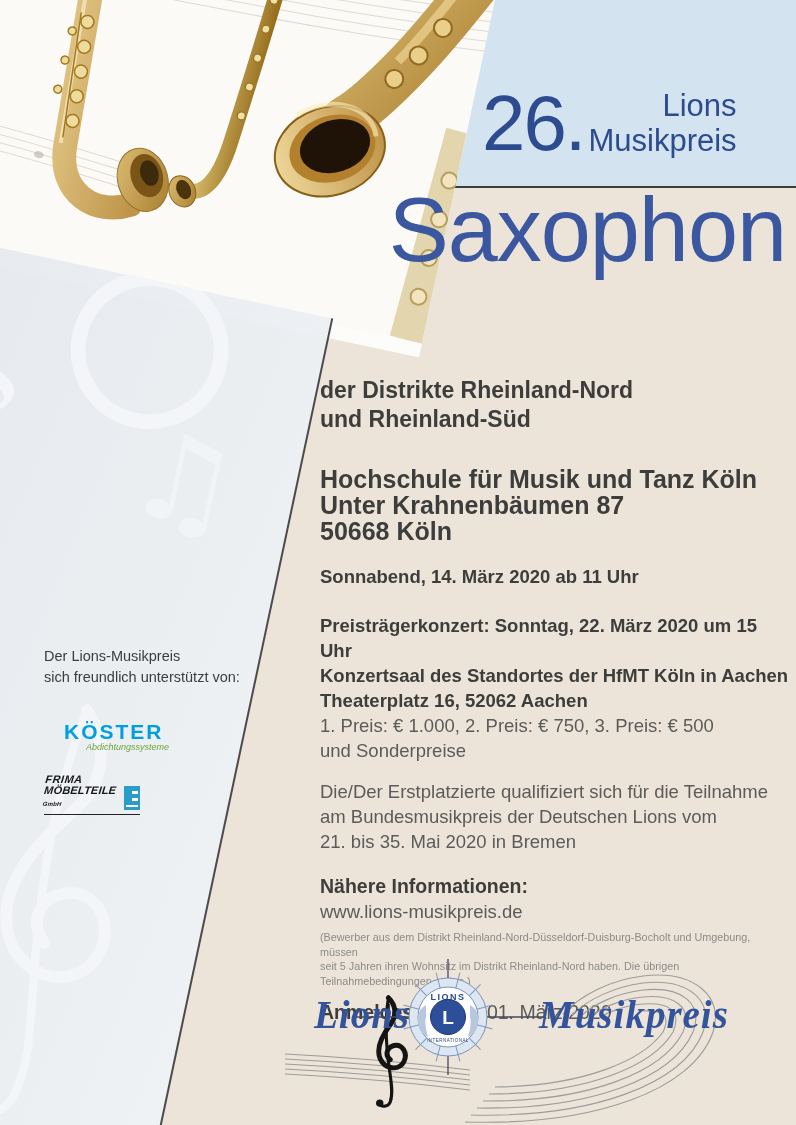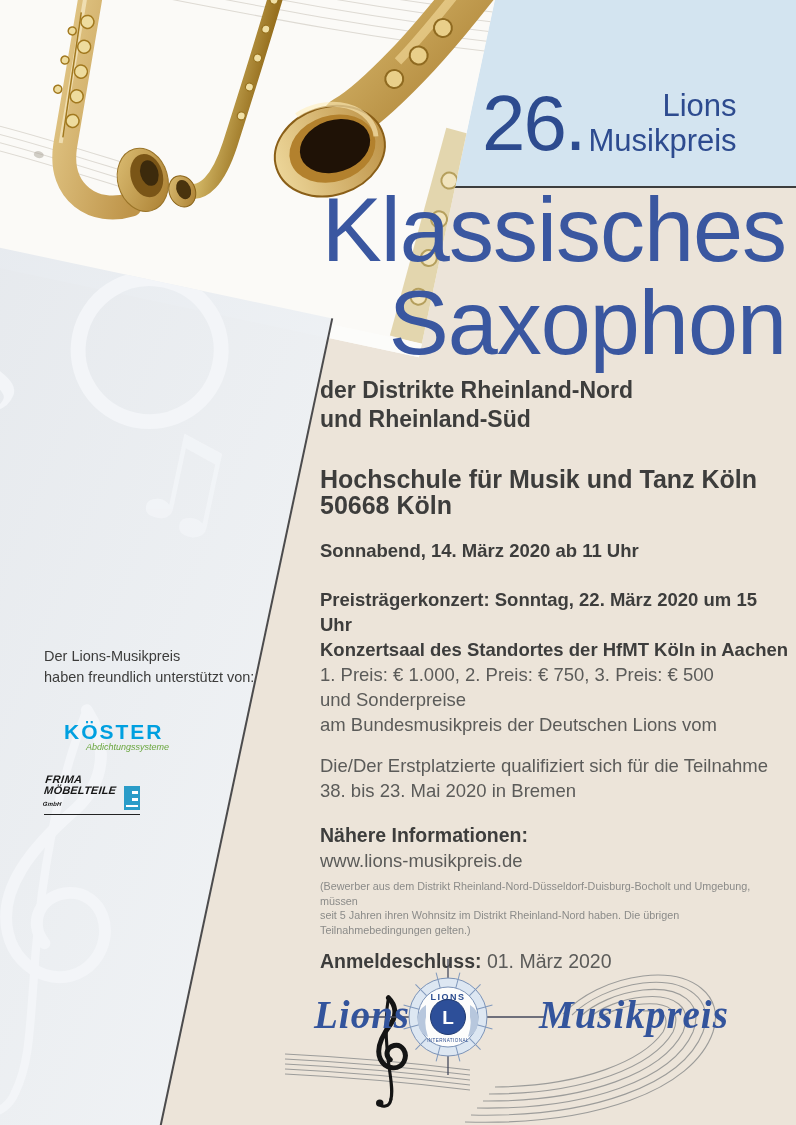--- a/index.html
+++ b/index.html
@@ -213,59 +213,60 @@
         <path d="M41,6 C53,18 55,34 45,48 C30,68 20,88 28,105 C36,122 58,124 66,109 C73,95 63,80 50,83 C38,86 35,99 44,106" stroke-width="5"></path>
         <path d="M41,6 C35,42 37,84 43,124 C46,146 48,158 45,170" stroke-width="3.5"></path>
         <path d="M45,170 C43,182 30,185 25,175" stroke-width="3.5"></path>
         <circle cx="27" cy="176" r="4.5" fill="#f3f5f8" stroke="none"></circle>
       </g>
     </svg>
 
   </div>
 
   <h1 class="main-title" style="margin:0;">
-    <span>Klassisches</span>
     <span>Saxophon</span>
   </h1>
 
   <div class="content">
     <p class="bold-lg">der Distrikte Rheinland-Nord</p>
     <p class="bold-lg">und Rheinland-Süd</p>
 
     <p class="bold-md">Hochschule für Musik und Tanz Köln</p>
+    <p class="bold-md" style="margin-top:0 !important;">Unter Krahnenbäumen 87</p>
     <p class="bold-md" style="margin-top:0 !important;">50668 Köln</p>
 
     <p class="bold-sm mt20">Sonnabend, 14. März 2020 ab 11 Uhr</p>
 
     <p class="bold-sm mt24">Preisträgerkonzert: Sonntag, 22. März 2020 um 15 Uhr</p>
     <p class="bold-sm">Konzertsaal des Standortes der HfMT Köln in Aachen</p>
+    <p class="bold-sm">Theaterplatz 16, 52062 Aachen</p>
 
     <p class="light">1. Preis: € 1.000, 2. Preis: € 750, 3. Preis: € 500</p>
     <p class="light">und Sonderpreise</p>
 
+    <p class="light mt16">Die/Der Erstplatzierte qualifiziert sich für die Teilnahme</p>
     <p class="light">am Bundesmusikpreis der Deutschen Lions vom</p>
-    <p class="light mt16">Die/Der Erstplatzierte qualifiziert sich für die Teilnahme</p>
-    <p class="light">38. bis 23. Mai 2020 in Bremen</p>
+    <p class="light">21. bis 35. Mai 2020 in Bremen</p>
 
     <p class="bold-sm mt20" style="font-size:19.5px;">Nähere Informationen:</p>
     <p class="light">www.lions-musikpreis.de</p>
 
     <p class="fine">(Bewerber aus dem Distrikt Rheinland-Nord-Düsseldorf-Duisburg-Bocholt und Umgebung, müssen</p>
     <p class="fine" style="margin-top:0 !important;">seit 5 Jahren ihren Wohnsitz im Distrikt Rheinland-Nord haben. Die übrigen Teilnahmebedingungen gelten.)</p>
 
     <p class="bold-sm mt12" style="font-size:19.5px;">
       <span>Anmeldeschluss:</span>
       <span class="deadline-value">01. März 2020</span>
     </p>
   </div>
 
   <div class="sponsors">
     <div class="intro">
       <div>Der Lions-Musikpreis</div>
-      <div>haben freundlich unterstützt von:</div>
+      <div>sich freundlich unterstützt von:</div>
     </div>
     <div class="koster">
       <div class="name">KÖSTER</div>
       <div class="tagline">Abdichtungssysteme</div>
     </div>
     <div class="frima">
       <div class="words">
         <div class="l1">FRIMA</div>
         <div class="l2"><span>MÖBELTEILE</span>
           <span class="suffix">GmbH</span>

